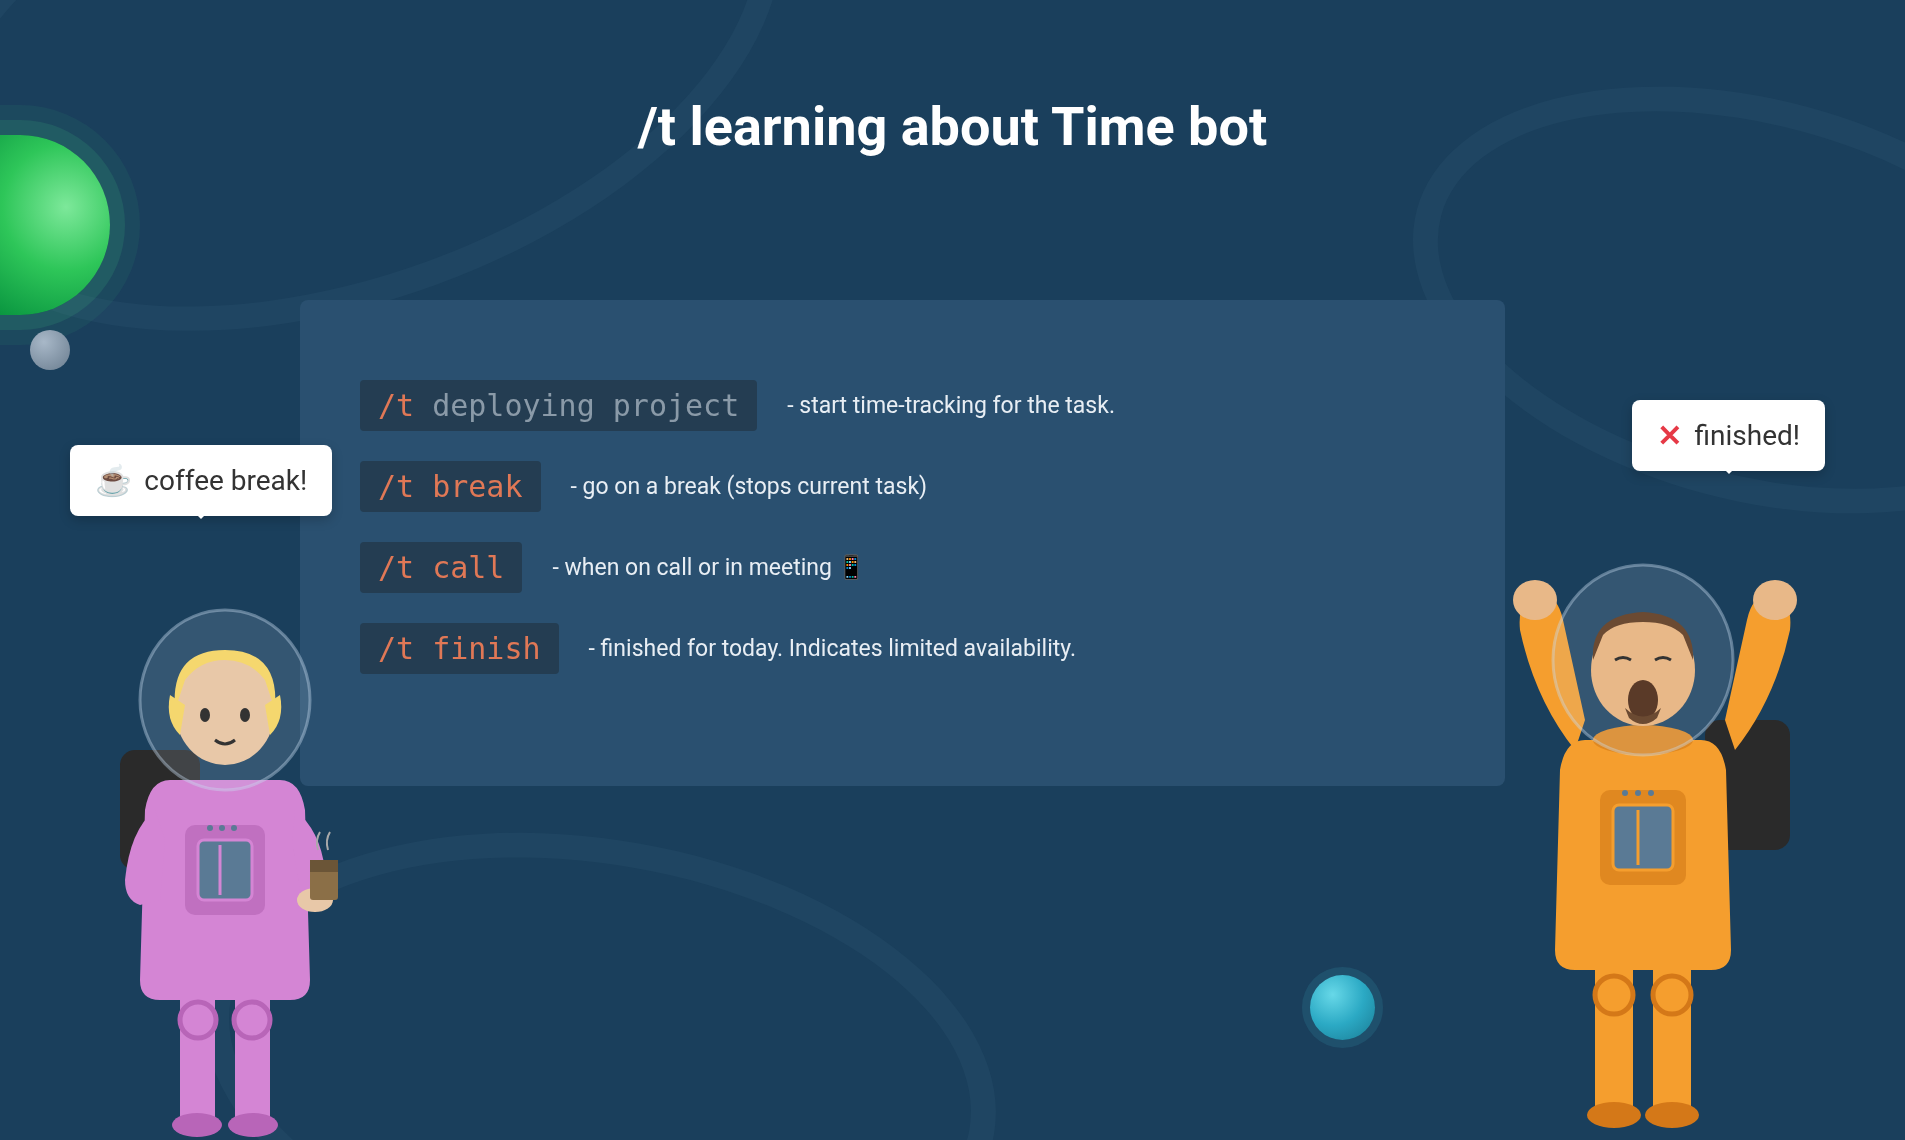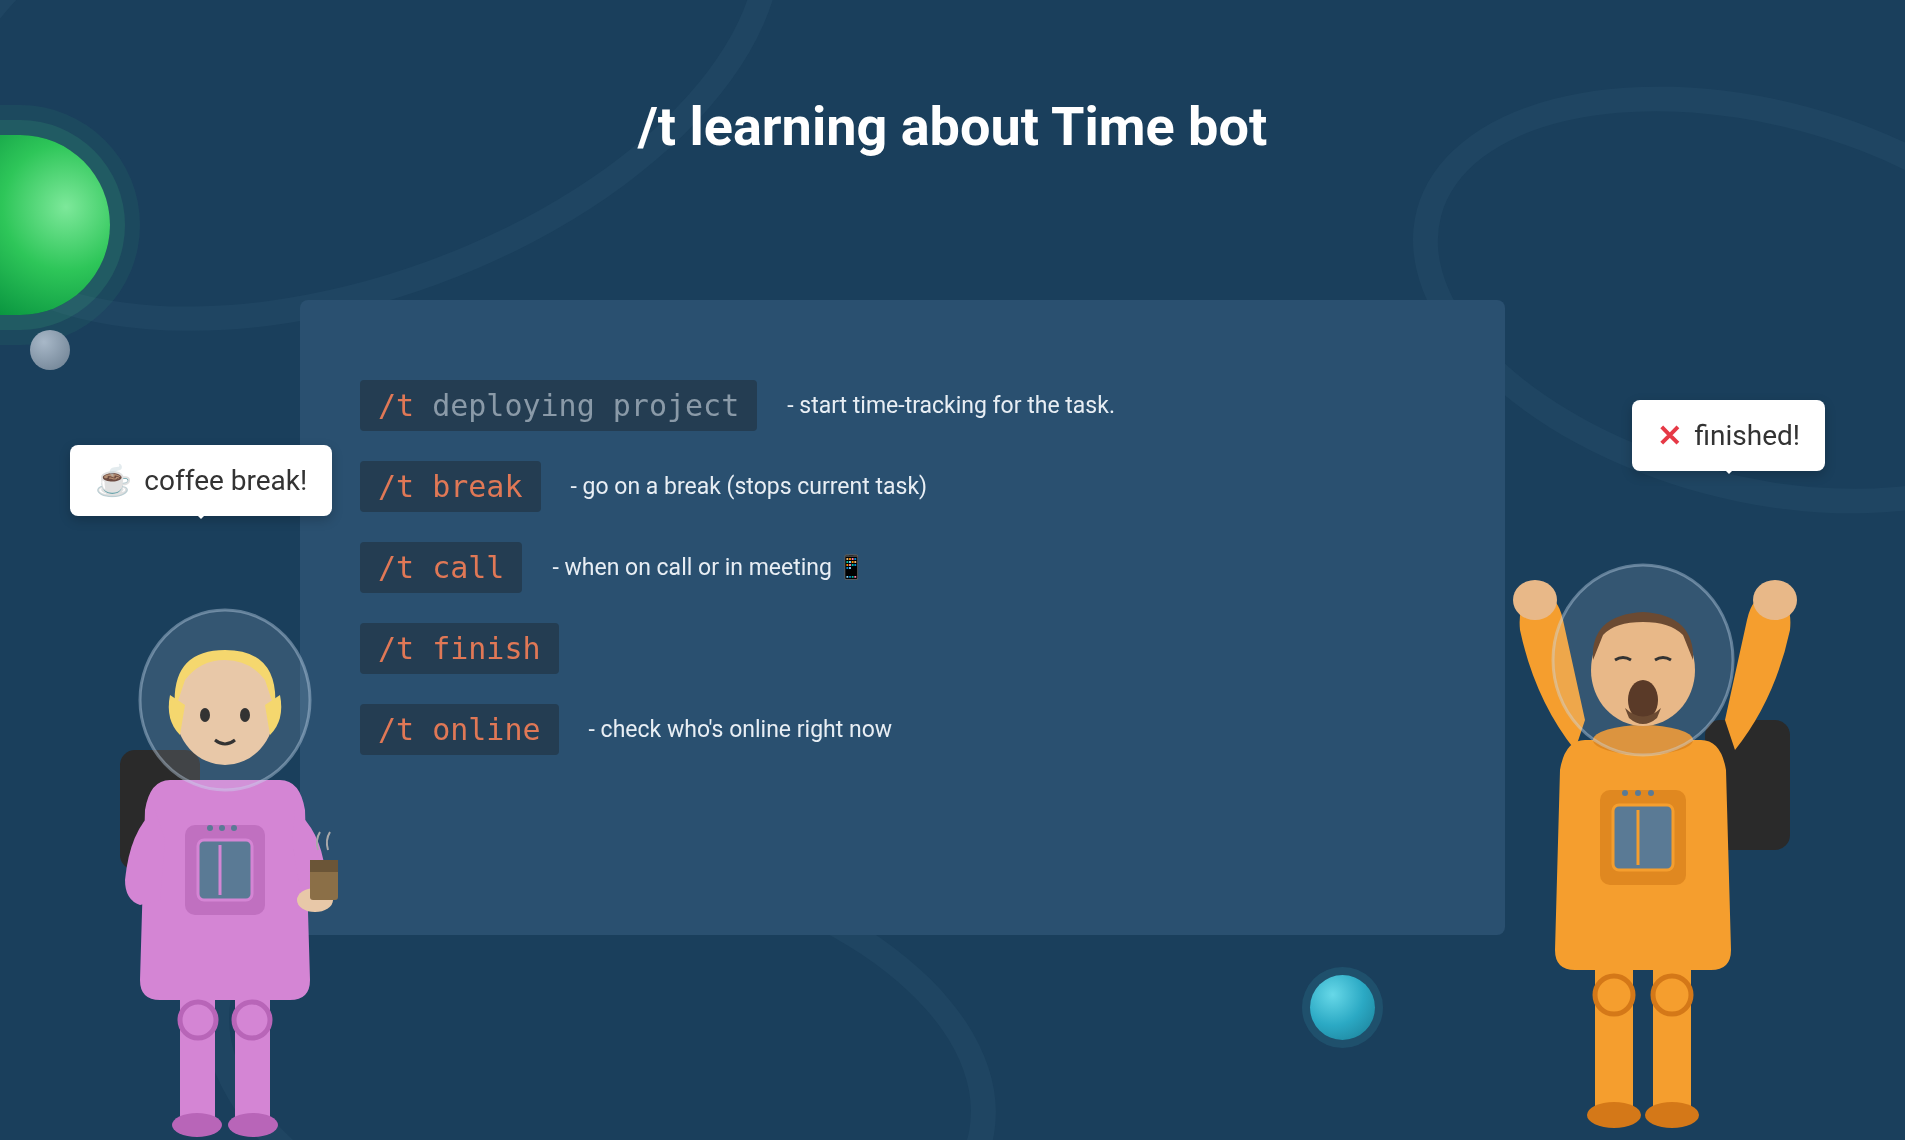--- a/index.html
+++ b/index.html
@@ -68,21 +68,21 @@
       white-space: nowrap;
       z-index: 10;
     }
     
     
     .panel {
       position: absolute;
       left: 300px;
       top: 300px;
       width: 1205px;
-      height: 635px;
+      height: 486px;
       background: #2a5070;
       border-radius: 8px;
       padding: 80px 60px;
       z-index: 5;
     }
     .cmd-row {
       display: flex;
       align-items: center;
       margin-bottom: 30px;
       gap: 30px;
@@ -185,24 +185,21 @@
   <div class="cmd-row">
     <span class="cmd-code"><span class="cmd-slash">/t break</span></span>
     <span class="cmd-desc">- go on a break (stops current task)</span>
   </div>
   <div class="cmd-row">
     <span class="cmd-code"><span class="cmd-slash">/t call</span></span>
     <span class="cmd-desc">- when on call or in meeting 📱</span>
   </div>
   <div class="cmd-row">
     <span class="cmd-code"><span class="cmd-slash">/t finish</span></span>
-  </div>
-  <div class="cmd-row">
-    <span class="cmd-code"><span class="cmd-slash">/t online</span></span>
-    <span class="cmd-desc"> - check who's online right now</span>
+    <span class="cmd-desc"> - finished for today. Indicates limited availability.</span>
   </div>
 </div>
 
 <div class="bubble bubble-left">
   <span class="icon-coffee">☕</span>
   <span>coffee break!</span>
 </div>
 <div class="bubble bubble-right">
   <span class="icon-x">✕</span>
   <span>finished!</span>

